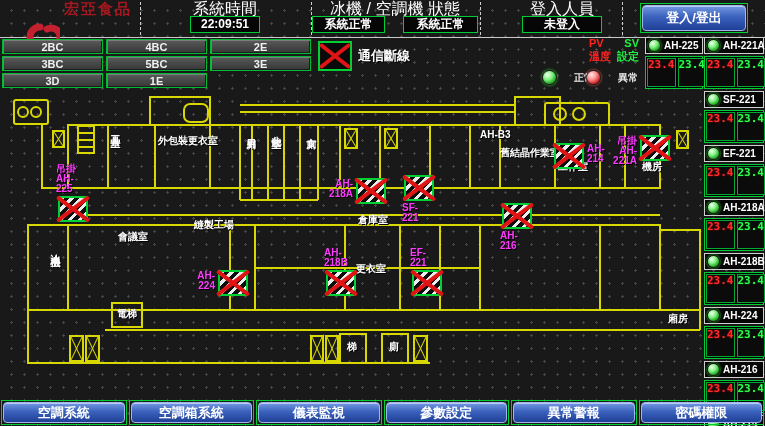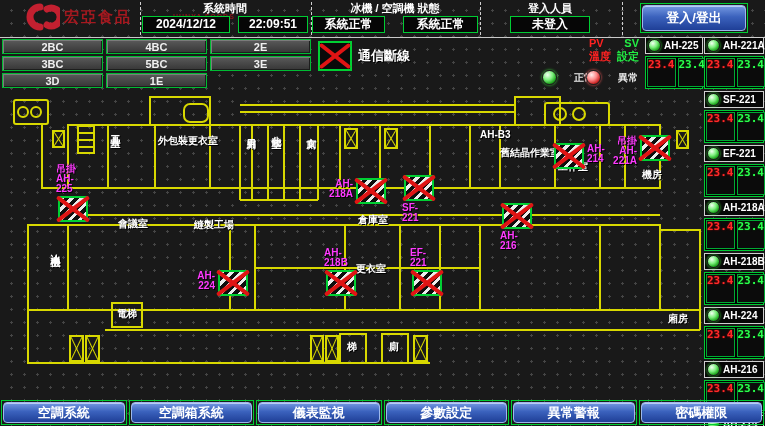--- a/index.html
+++ b/index.html
@@ -8,27 +8,27 @@
     background-color:#191919;
     background-image:radial-gradient(circle,#454545 1px,transparent 1.4px);
     background-size:13px 13px;background-position:5px 4px;
     font-family:"Liberation Sans","DejaVu Sans",sans-serif;
     -webkit-user-select:none;user-select:none;
   }
   
   .topbar{position:absolute;left:0;top:0;width:765px;height:37px;border-bottom:1px solid #c9c9c9;z-index:3;}
   .tb-sec{position:absolute;top:0;height:36px;}
   .tb-div{position:absolute;top:2px;height:33px;border-left:1px dashed #cfcfcf;}
-  .tb-label{color:#fff;font-size:11px;font-weight:bold;text-align:center;height:16px;line-height:17px;white-space:nowrap;}
+  .tb-label{color:#fff;font-size:16px;font-weight:normal;text-align:center;height:16px;line-height:17px;white-space:nowrap;}
   .tb-vals{display:flex;justify-content:center;gap:8px;}
   .vbox{border:1px solid #00cc33;background:#060606;color:#fff;font-size:12px;font-weight:bold;
         height:15px;line-height:15px;text-align:center;padding:0 4px;white-space:nowrap;}
   
   .logo{position:absolute;left:26px;top:2px;display:flex;align-items:center;gap:4px;}
-  .logo-text{display:flex;flex-direction:row;line-height:14px;gap:41px;}
+  .logo-text{display:flex;flex-direction:column;line-height:14px;gap:41px;}
   .logo-title{color:#a5181f;font-size:15px;font-weight:bold;letter-spacing:2px;}
   .logo-sub{color:#8c151b;font-size:7px;font-weight:bold;letter-spacing:1px;}
   
   .blue-btn{
     display:block;width:100%;height:100%;box-sizing:border-box;
     background:linear-gradient(#7498e2,#3b62bd 45%,#1f3f97);
     border:1px solid #9db8ec;border-radius:4px;box-shadow:inset 0 1px 0 #b9cdf3;
     color:#fff;font-size:13px;font-weight:bold;font-family:inherit;cursor:pointer;
   }
   .gwrap{border:1px solid #00cc33;padding:1px;box-sizing:border-box;background:transparent;}
@@ -154,22 +154,22 @@
         <div class="shaft" style="left: 325px; top: 335px; width: 14px; height: 27px;"></div>
         <div class="shaft" style="left: 413px; top: 335px; width: 15px; height: 27px;"></div>
         <div class="room vert" style="left: 110px; top: 127px;">工具室</div>
         <div class="room" style="left: 158px; top: 136px;">外包裝更衣室</div>
         <div class="room vert" style="left: 246px; top: 130px;">男廁</div>
         <div class="room vert" style="left: 271px; top: 128px;">化妝室</div>
         <div class="room vert" style="left: 306px; top: 130px;">女廁</div>
         <div class="room" style="left: 480px; top: 130px;">AH-B3</div>
         <div class="room" style="left: 500px; top: 148px;">舊結晶作業室</div>
         <div class="room" style="left: 558px; top: 162px;">工作室</div>
-        <div class="room" style="left: 642px; top: 170px;">機房</div>
-        <div class="room" style="left: 118px; top: 219px;">會議室</div>
+        <div class="room" style="left: 642px; top: 162px;">機房</div>
+        <div class="room" style="left: 118px; top: 232px;">會議室</div>
         <div class="room" style="left: 194px; top: 220px;">縫製工場</div>
         <div class="room vert" style="left: 50px; top: 246px;">冰水主機</div>
         <div class="room" style="left: 358px; top: 215px;">倉庫室</div>
         <div class="room" style="left: 356px; top: 264px;">更衣室</div>
         <div class="room" style="left: 117px; top: 309px;">電梯</div>
         <div class="room" style="left: 347px; top: 342px;">梯</div>
         <div class="room" style="left: 389px; top: 342px;">廁</div>
         <div class="room" style="left: 668px; top: 314px;">廂房</div>
         <div class="unit" style="left: 58px; top: 196px;">
           <div class="uicon"></div>
@@ -220,34 +220,33 @@
       </svg>
       <div class="logo-text">
         <span class="logo-title">宏亞食品</span>
         <span class="logo-sub">HUNYA FOODS</span>
       </div>
     </div>
     <div class="tb-div" style="left:140px"></div>
     <div class="tb-sec" style="left:141px;width:168px">
       <div class="tb-label">系統時間</div>
       <div class="tb-vals">
-        <span class="vbox" style="width:78px">2024/12/12</span>
         <span class="vbox" style="width:60px">22:09:51</span>
       </div>
     </div>
     <div class="tb-div" style="left:311px"></div>
     <div class="tb-sec" style="left:312px;width:166px">
       <div class="tb-label">冰機 / 空調機 狀態</div>
       <div class="tb-vals" style="gap:18px">
         <span class="vbox" style="width:64px">系統正常</span>
         <span class="vbox" style="width:66px">系統正常</span>
       </div>
     </div>
     <div class="tb-div" style="left:480px"></div>
-    <div class="tb-sec" style="left:481px;width:138px">
+    <div class="tb-sec" style="left:493px;width:138px">
       <div class="tb-label">登入人員</div>
       <div class="tb-vals">
         <span class="vbox" style="width:70px">未登入</span>
       </div>
     </div>
     <div class="tb-div" style="left:622px"></div>
     <div class="login-wrap gwrap">
       <button class="blue-btn">登入/登出</button>
     </div>
   </div>

